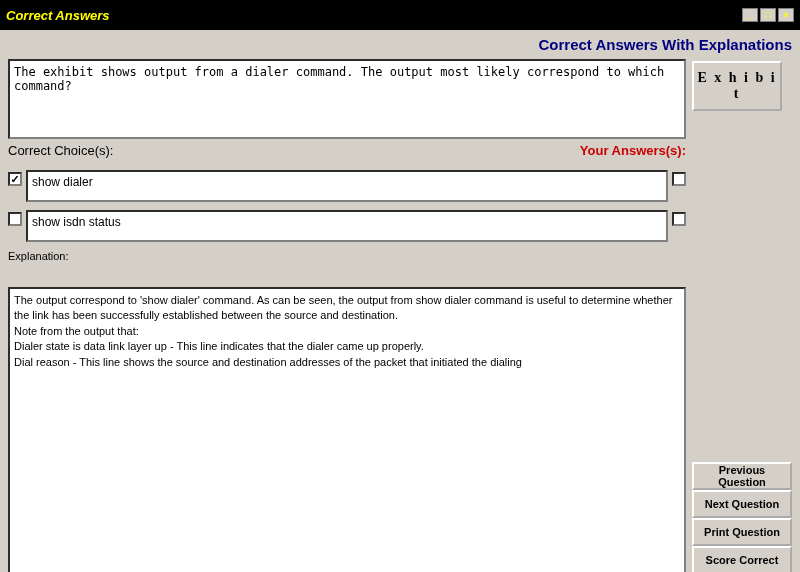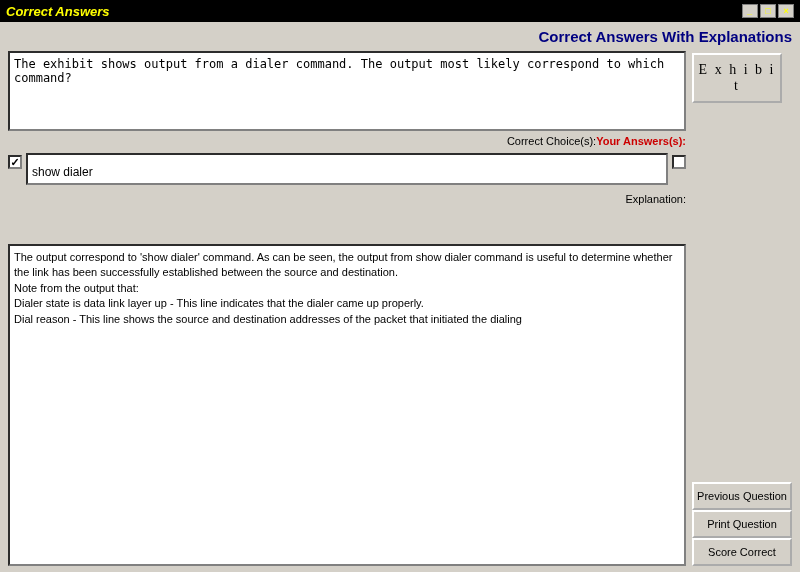--- a/index.html
+++ b/index.html
@@ -16,21 +16,21 @@
     #title-bar {
       background: #000;
       color: #ffff00;
       font-style: italic;
       font-weight: bold;
       font-size: 13px;
       padding: 2px 6px;
       display: flex;
       justify-content: space-between;
       align-items: center;
-      height: 22px;
+      height: 30px;
     }
     #title-bar-controls {
       display: flex;
       gap: 2px;
     }
     .title-btn {
       background: #d4d0c8;
       border: 1px solid #808080;
       width: 16px;
       height: 14px;
@@ -86,23 +86,23 @@
       padding: 4px;
       font-size: 12px;
       overflow: hidden;
       resize: none;
       width: 100%;
     }
 
     
     .choices-header {
       display: flex;
-      justify-content: flex-end;
-      font-size: 11px;
-      margin-bottom: 2px;
+      justify-content: space-between;
+      font-size: 13px;
+      margin-bottom: 8px;
     }
     .correct-label { color: #000; }
     .your-label { color: #cc0000; font-weight: bold; }
 
     
     .choice-row {
       display: flex;
       align-items: flex-start;
       gap: 4px;
       margin-bottom: 4px;
@@ -122,39 +122,38 @@
     }
     .choice-checkbox.checked::after {
       content: '✓';
       color: #000;
     }
     .choice-text-box {
       flex: 1;
       background: #fff;
       border: 2px inset #808080;
       height: 32px;
-      padding: 10px 4px;
+      padding: 3px 4px;
       font-size: 12px;
       overflow: hidden;
     }
     .choice-right-cb {
       width: 14px;
       height: 14px;
       border: 2px inset #808080;
       background: #fff;
       flex-shrink: 0;
       margin-top: 2px;
     }
 
     
     .explanation-label {
       font-size: 11px;
       color: #000;
-      margin-bottom: 16px;
-      text-align: right;
+      margin-bottom: 2px;
     }
     .explanation-box {
       background: #fff;
       border: 2px inset #808080;
       flex: 1;
       padding: 4px;
       font-size: 11px;
       overflow: hidden;
       line-height: 1.4;
       margin-top: 19px;
@@ -180,20 +179,21 @@
       background: #d4d0c8;
       border: 2px outset #fff;
       width: 100px;
       height: 28px;
       font-size: 11px;
       cursor: pointer;
       display: flex;
       align-items: center;
       justify-content: center;
       text-align: center;
+      font-weight: bold;
     }
 
     #right-bottom-buttons {
       display: flex;
       flex-direction: column;
       margin-top: auto;
     }
   </style>
 </head>
 <body>
@@ -220,37 +220,43 @@
         <span class="your-label">Your Answers(s):</span>
       </div>
 
       <div class="choice-row">
         <div class="choice-checkbox checked"></div>
         <div class="choice-text-box">show dialer</div>
         <div class="choice-right-cb"></div>
       </div>
 
 
+      <div class="choice-row">
+        <div class="choice-checkbox"></div>
+        <div class="choice-text-box">show isdn status</div>
+        <div class="choice-right-cb"></div>
+      </div>
 
 
       <div class="explanation-label">Explanation:</div>
       <div class="explanation-box">
         The output correspond to 'show dialer' command. As can be seen, the output from show dialer command is useful to determine whether the link has been successfully established between the source and destination.<br>
         Note from the output that:<br>
         Dialer state is data link layer up - This line indicates that the dialer came up properly.<br>
         Dial reason -  This line shows the source and destination addresses of the packet that initiated the dialing
       </div>
 
     </div>
 
     <div id="right-panel">
       <button class="action-btn" id="exhibit-btn">
         <span>E x h i b i t</span>
       </button>
 
       <div id="right-bottom-buttons">
         <button class="action-btn">Previous Question</button>
+        <button class="action-btn">Next Question</button>
         <button class="action-btn">Print Question</button>
         <button class="action-btn">Score Correct</button>
       </div>
     </div>
   </div>
 </div>
 
 </body></html>

